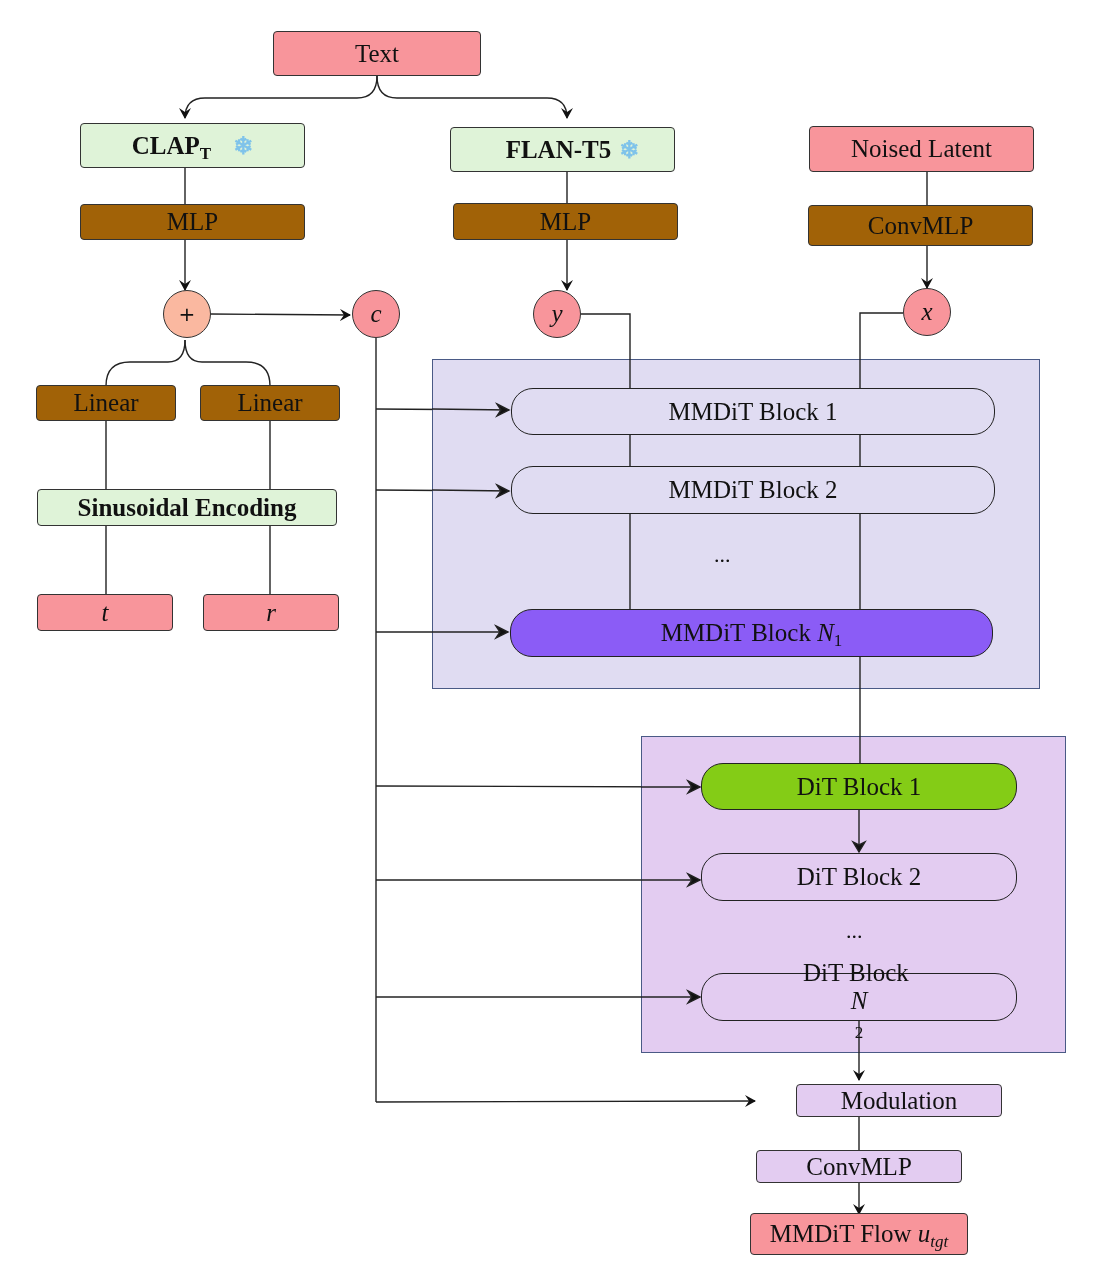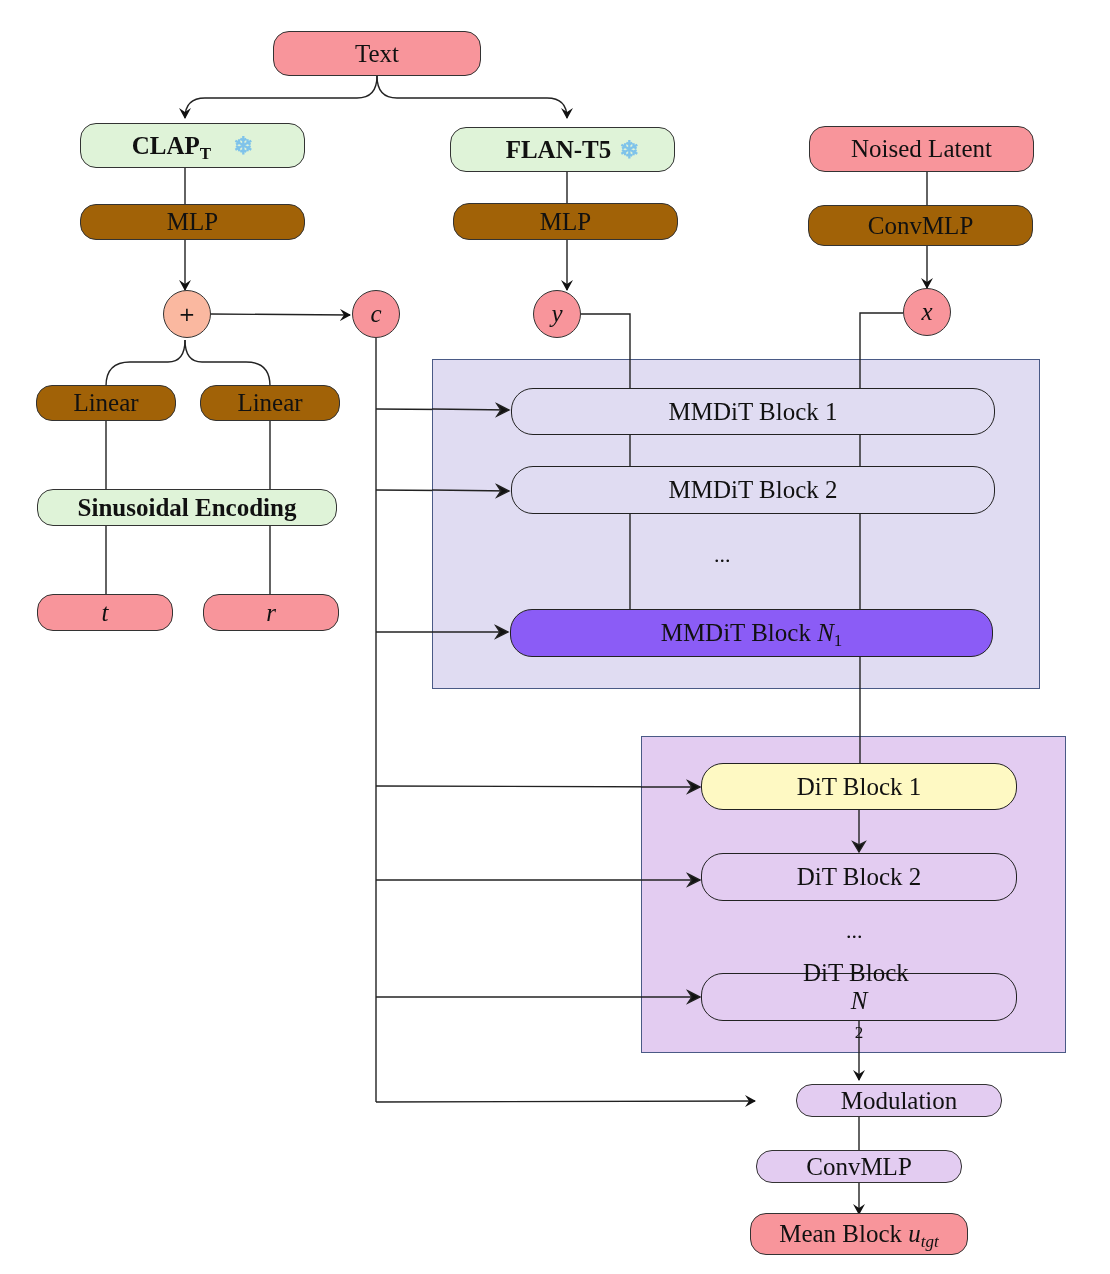--- a/index.html
+++ b/index.html
@@ -3,21 +3,21 @@
 <meta charset="utf-8">
 <style>
   html, body { margin: 0; padding: 0; background: #ffffff; }
   body { width: 1110px; height: 1274px; position: relative; overflow: hidden;
          font-family: "Liberation Serif", "DejaVu Serif", serif; color: #111; }
   #wires { position: absolute; left: 0; top: 0; width: 1110px; height: 1274px; }
   .group { position: absolute; border: 1.5px solid #4a5a86; box-sizing: border-box; }
   .node { position: absolute; box-sizing: border-box; border: 1.5px solid #333;
           display: flex; align-items: center; justify-content: center;
           font-size: 25px; white-space: nowrap; }
-  .pill { border-radius: 16px; }
+  .pill { border-radius: 4px; }
   .circle { border-radius: 50%; font-style: italic; }
   .red { background: #f8959b; }
   .green { background: #dff3d8; font-weight: bold; }
   .lav { background: #a16207; }
   .purp { background: #e3ccf1; }
   .peach { background: #fab8a0; }
   .grp-mm { background: #e0dcf2; }
   .grp-dit { background: #e3ccf1; }
   .blk { border-radius: 22px; background: transparent; border-color: #222; }
   .sub { font-size: 17px; position: relative; top: 8px; }
@@ -175,36 +175,36 @@
 <div class="node blk" style="left:511px;top:466px;width:484px;height:48px;background:#e0dcf2;z-index:2;">
     <span>MMDiT Block 2</span>
   </div>
 <div class="dots" style="left:714px;top:542px;z-index:2;">...</div>
 <div class="node blk" style="left:510px;top:609px;width:483px;height:48px;background:#8b5cf6;z-index:2;">
   <span style="white-space:pre">MMDiT Block </span>
     <span class="ital">N</span>
     <span class="sub">1</span>
 </div>
 
-<div class="node blk" style="left:701px;top:763px;width:316px;height:47px;background:#fef9c3;z-index:2;">
+<div class="node blk" style="left:701px;top:763px;width:316px;height:47px;background:#84cc16;z-index:2;">
     <span>DiT Block 1</span>
   </div>
 <div class="node blk" style="left:701px;top:853px;width:316px;height:48px;background:#e3ccf1;z-index:2;">
     <span>DiT Block 2</span>
   </div>
 <div class="dots" style="left:846px;top:918px;z-index:2;">...</div>
 <div class="node blk" style="left:701px;top:973px;width:316px;height:48px;background:#e3ccf1;z-index:2;flex-direction:column;">
   <span style="white-space:pre">DiT Block </span>
     <span class="ital">N</span>
     <span class="sub">2</span>
 </div>
 
 <div class="node pill purp" style="left:796px;top:1084px;width:206px;height:33px;z-index:2;">
     <span>Modulation</span>
   </div>
 <div class="node pill purp" style="left:756px;top:1150px;width:206px;height:33px;z-index:2;">
     <span>ConvMLP</span>
   </div>
 <div class="node pill red" style="left:750px;top:1213px;width:218px;height:42px;z-index:2;">
-  <span style="white-space:pre">Mean Block </span>
+  <span style="white-space:pre">MMDiT Flow </span>
     <span class="ital">u</span>
     <span class="sub ital">tgt</span>
 </div>
 
 </body></html>

